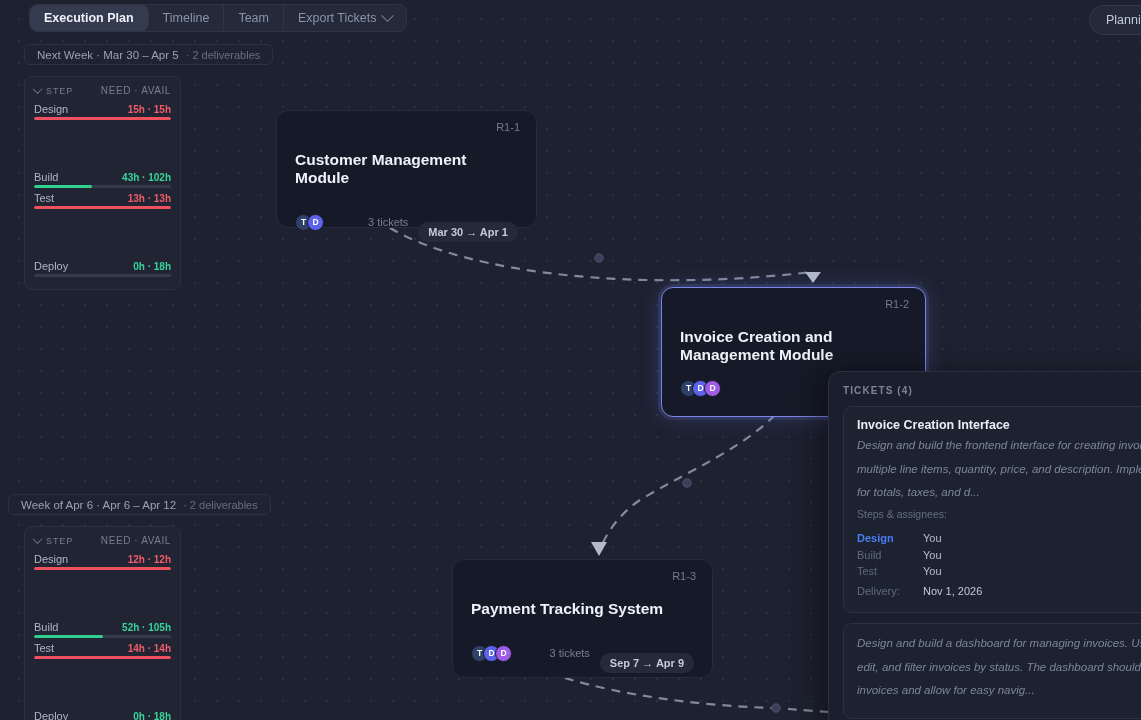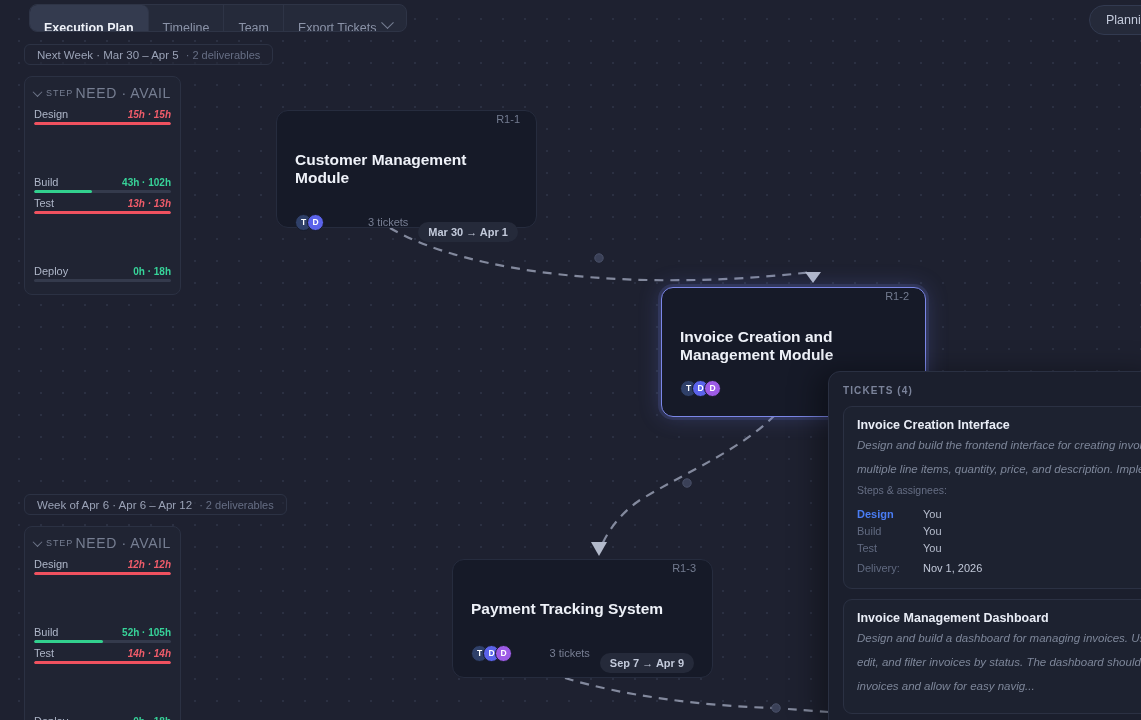--- a/index.html
+++ b/index.html
@@ -27,22 +27,22 @@
     position: absolute; left: 29px; top: 4px;
     display: flex; align-items: stretch;
     height: 28px;
     background: #252a3a;
     border: 1px solid #2e3446;
     border-radius: 8px;
     overflow: hidden;
     z-index: 40;
   }
   .tab {
-    display: flex; align-items: flex-start; gap: 7px;
-    padding: 16px 14px;
+    display: flex; align-items: center; gap: 7px;
+    padding: 8px 14px;
     font-size: 12.5px;
     color: #8b93a8;
     border-right: 1px solid #2e3446;
     cursor: pointer;
     white-space: nowrap;
   }
   .tab:last-child { border-right: none; }
   .tab.active {
     background: #343b4f;
     color: #eef1f8;
@@ -102,30 +102,30 @@
     margin-bottom: 6px;
   }
   .sp-head-left { display: flex; align-items: center; gap: 5px; }
   .sp-caret {
     width: 7px; height: 7px;
     border-right: 1.4px solid #6d7589;
     border-bottom: 1.4px solid #6d7589;
     transform: rotate(45deg) translate(-1px,-1px);
   }
   .sp-title { font-size: 9px; letter-spacing: 0.9px; color: #767e92; }
-  .sp-cols { font-size: 14px; letter-spacing: 0.6px; color: #767e92; }
+  .sp-cols { font-size: 10px; letter-spacing: 0.6px; color: #767e92; }
 
   .sp-row { margin-bottom: 1px; }
   .sp-row-top {
     display: flex; align-items: baseline; justify-content: space-between;
     padding: 1px 0 2px 0;
   }
   .sp-name { font-size: 11px; color: #aeb6c8; }
   .sp-val { font-size: 10px; font-weight: bold; }
-  .sp-val.red { color: #f05c6a; font-style: italic; }
+  .sp-val.red { color: #f05c6a; }
   .sp-val.green { color: #37d399; margin-top: 48px; }
   .sp-bar {
     height: 3px; width: 100%;
     background: #343a4c;
     border-radius: 2px;
     overflow: hidden;
     margin-bottom: 3px;
   }
   .sp-fill { height: 100%; border-radius: 2px; }
   .sp-fill.red { background: #f0515f; }
@@ -138,21 +138,21 @@
     border: 1px solid #262c3e;
     border-radius: 12px;
     padding: 14px 18px 16px 18px;
     z-index: 20;
   }
   .node.selected {
     border: 1.5px solid #7b87e8;
     box-shadow: 0 0 0 3px rgba(110,122,224,0.16), 0 0 22px rgba(104,117,224,0.28);
   }
   .node-id {
-    position: absolute; top: 2px; right: 16px;
+    position: absolute; top: 10px; right: 16px;
     font-size: 11px; color: #737b90;
   }
   .node-title {
     font-size: 15.5px; font-weight: bold; color: #eef1f8;
     line-height: 1.15;
     margin-top: 26px;
     max-width: 215px;
   }
   .node-foot {
     display: flex; align-items: center;
@@ -314,21 +314,21 @@
       <div class="sp-row-top">
         <span class="sp-name">Deploy</span>
         <span class="sp-val green">0h · 18h</span>
       </div>
       <div class="sp-bar">
           <div class="sp-fill green" style="width:0%"></div>
         </div>
     </div>
   </div>
 
-  <div class="week-chip" style="left:24px; top:494px;">
+  <div class="week-chip" style="left:8px; top:494px;">
     <span>Week of Apr 6 · Apr 6 – Apr 12</span>
     <span class="sub">· 2 deliverables</span>
   </div>
 
   <div class="step-panel" style="left:24px; top:526px;">
     <div class="sp-head">
       <div class="sp-head-left">
         <span class="sp-caret"></span>
         <span class="sp-title">STEP</span>
       </div>
@@ -413,20 +413,21 @@
     </div>
   </div>
 
   <div id="tickets-panel">
     <div id="tickets-heading">TICKETS (4)</div>
 
     <div class="ticket">
       <div class="t-title">Invoice Creation Interface</div>
       <div class="t-desc">Design and build the frontend interface for creating invoices. T</div>
       <div class="t-desc">multiple line items, quantity, price, and description. Implement</div>
+      <div class="t-desc">for totals, taxes, and d...</div>
       <div class="t-sub">Steps &amp; assignees:</div>
 
       <div class="t-row">
         <span class="t-step active">Design</span>
         <span class="t-person">You</span>
       </div>
       <div class="t-row">
         <span class="t-step">Build</span>
         <span class="t-person">You</span>
       </div>
@@ -434,21 +435,20 @@
         <span class="t-step">Test</span>
         <span class="t-person">You</span>
       </div>
       <div class="t-row" style="margin-top:3px;">
         <span class="t-lbl">Delivery:</span>
         <span class="t-val">Nov 1, 2026</span>
       </div>
     </div>
 
     <div class="ticket">
-      <div class="t-title">Invoice Management Dashboard</div>
       <div class="t-desc">Design and build a dashboard for managing invoices. Users sh</div>
       <div class="t-desc">edit, and filter invoices by status. The dashboard should provid</div>
       <div class="t-desc">invoices and allow for easy navig...</div>
 
     </div>
   </div>
 
 </div>
 
 </body></html>

